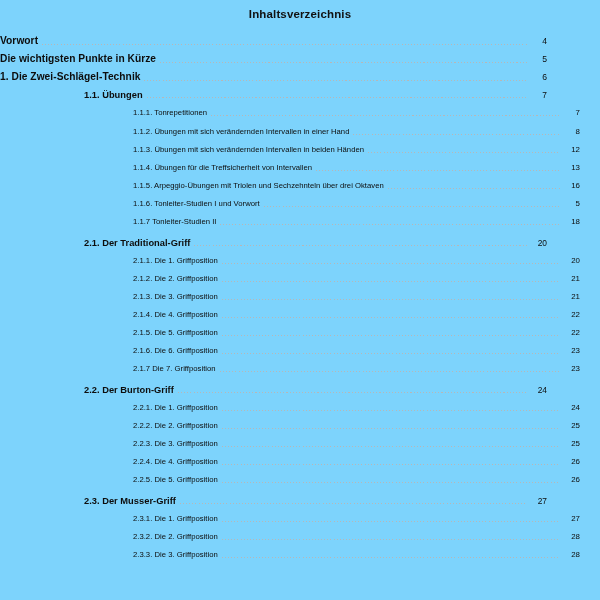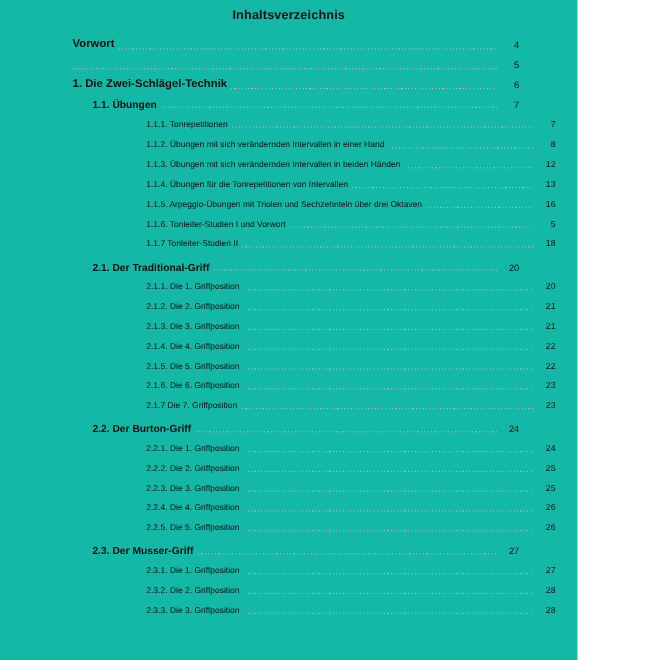--- a/index.html
+++ b/index.html
@@ -12,23 +12,23 @@
     overflow: hidden;
   }
   body {
     font-family: "Liberation Sans", sans-serif;
     color: #000000;
     -webkit-font-smoothing: antialiased;
   }
 
   .page {
     position: relative;
-    width: 525px;
+    width: 600px;
     height: 600px;
-    background: #14b8a6;
+    background: #7dd3fc;
     padding: 0;
   }
 
   .toc-title {
     text-align: center;
     font-size: 11.5px;
     font-weight: bold;
     letter-spacing: 0.15px;
     color: #111111;
     padding-top: 7px;
@@ -88,21 +88,21 @@
   .toc-page {
     flex: 0 0 auto;
     width: 20px;
     text-align: right;
     padding-left: 3px;
     line-height: 12px;
     color: #0d0d0d;
   }
 
   
-  .lvl-0 { padding-left: 66px; }
+  .lvl-0 { }
   .lvl-0 .toc-label { font-size: 10.2px; font-weight: bold; letter-spacing: 0.05px; }
   .lvl-0 .toc-page  { font-size: 8.6px; font-weight: normal; }
   .lvl-0 .toc-leader::after { bottom: 2px; }
 
   .lvl-1 { padding-left: 84px; }
   .lvl-1 .toc-label { font-size: 9.3px; font-weight: bold; letter-spacing: 0.02px; text-align: right; }
   .lvl-1 .toc-page  { font-size: 8.4px; font-weight: normal; }
 
   .lvl-2 { padding-left: 100px; margin-left: 33px; }
   .lvl-2 .toc-label { font-size: 7.7px; font-weight: normal; letter-spacing: 0.01px; }
@@ -117,20 +117,21 @@
 
   <div class="toc-title">Inhaltsverzeichnis</div>
 
   <ul class="toc-list" id="toc-list">
       <li class="toc-row lvl-0">
         <span class="toc-label">Vorwort</span>
         <span class="toc-leader"></span>
         <span class="toc-page">4</span>
       </li>
       <li class="toc-row lvl-0">
+        <span class="toc-label">Die wichtigsten Punkte in Kürze</span>
         <span class="toc-leader"></span>
         <span class="toc-page">5</span>
       </li>
       <li class="toc-row lvl-0">
         <span class="toc-label">1. Die Zwei-Schlägel-Technik</span>
         <span class="toc-leader"></span>
         <span class="toc-page">6</span>
       </li>
       <li class="toc-row lvl-1">
         <span class="toc-label">1.1. Übungen</span>
@@ -146,21 +147,21 @@
         <span class="toc-label">1.1.2. Übungen mit sich verändernden Intervallen in einer Hand</span>
         <span class="toc-leader"></span>
         <span class="toc-page">8</span>
       </li>
       <li class="toc-row lvl-2">
         <span class="toc-label">1.1.3. Übungen mit sich verändernden Intervallen in beiden Händen</span>
         <span class="toc-leader"></span>
         <span class="toc-page">12</span>
       </li>
       <li class="toc-row lvl-2">
-        <span class="toc-label">1.1.4. Übungen für die Tonrepetitionen von Intervallen</span>
+        <span class="toc-label">1.1.4. Übungen für die Treffsicherheit von Intervallen</span>
         <span class="toc-leader"></span>
         <span class="toc-page">13</span>
       </li>
       <li class="toc-row lvl-2">
         <span class="toc-label">1.1.5. Arpeggio-Übungen mit Triolen und Sechzehnteln über drei Oktaven</span>
         <span class="toc-leader"></span>
         <span class="toc-page">16</span>
       </li>
       <li class="toc-row lvl-2">
         <span class="toc-label">1.1.6. Tonleiter-Studien I und Vorwort</span>

